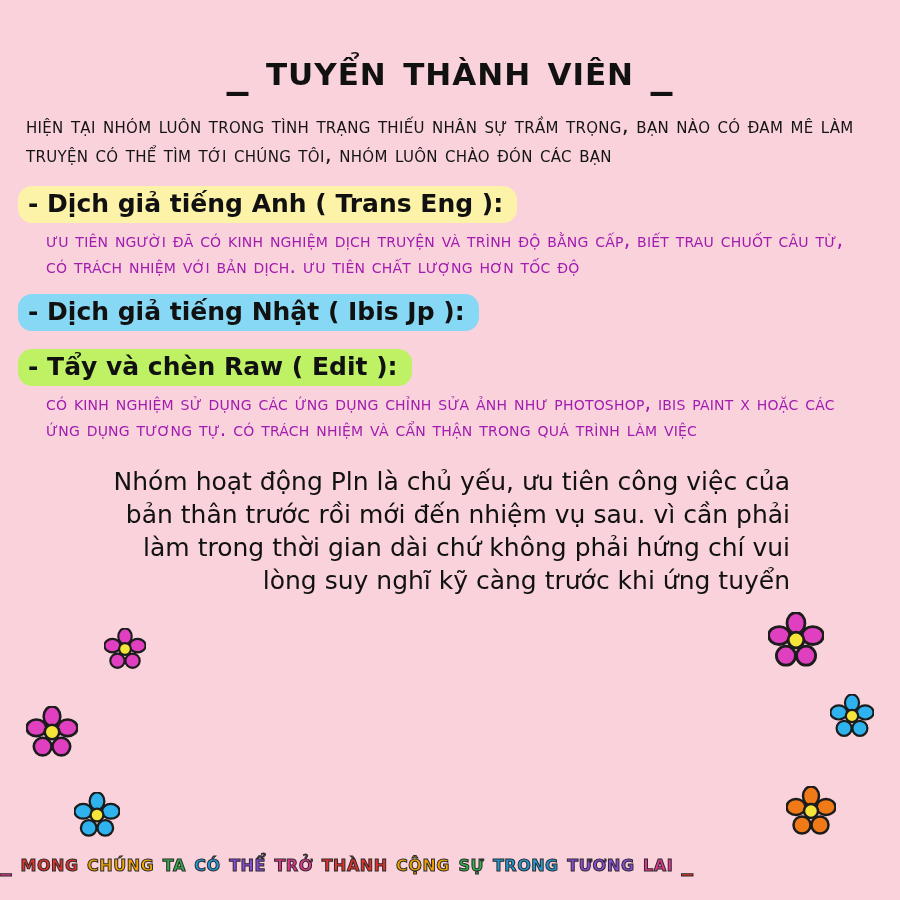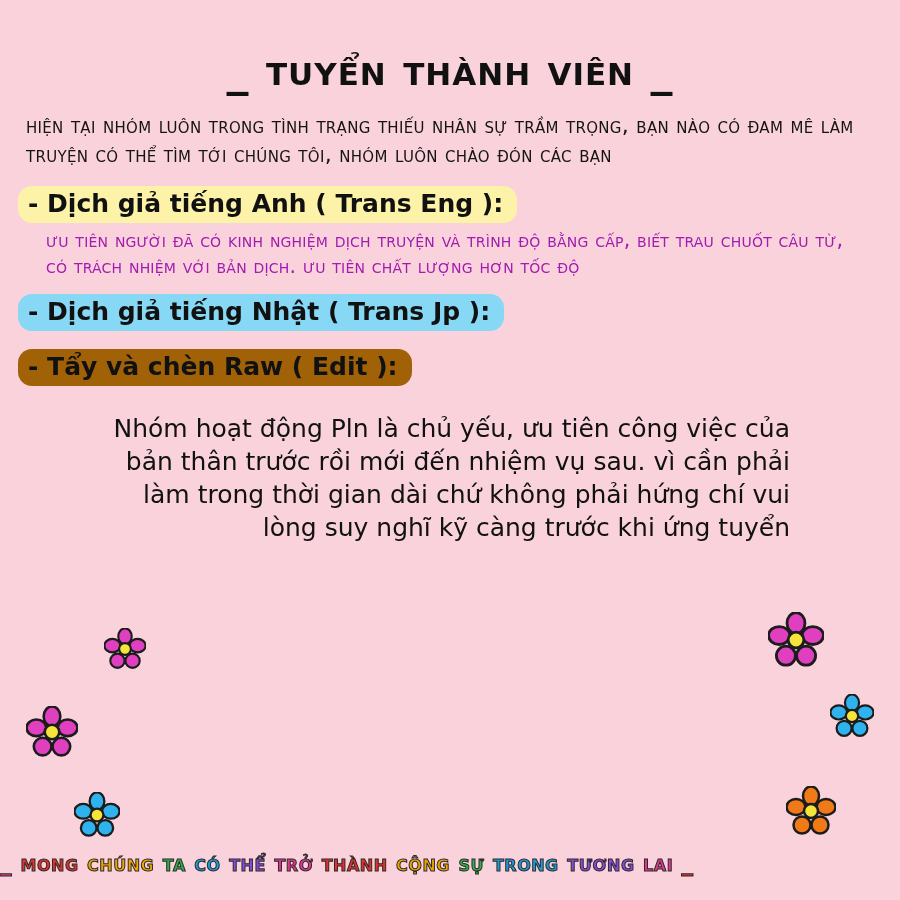--- a/index.html
+++ b/index.html
@@ -122,25 +122,26 @@
   <div class="intro">Hiện tại nhóm luôn trong tình trạng thiếu nhân sự trầm trọng, bạn nào có đam mê làm truyện có thể tìm tới chúng tôi, nhóm luôn chào đón các bạn</div>
 
   <div class="sections">
 
     <div class="section">
       <div class="sec-head" style="background:#fdf3a8;">- Dịch giả tiếng Anh ( Trans Eng ):</div>
       <div class="sec-body">Ưu tiên người đã có kinh nghiệm dịch truyện và trình độ bằng cấp, biết trau chuốt câu từ, có trách nhiệm với bản dịch. Ưu tiên chất lượng hơn tốc độ</div>
     </div>
 
     <div class="section" style="margin-top:14px;">
-      <div class="sec-head" style="background:#87d8f5;">- Dịch giả tiếng Nhật ( Trans Jp ):</div>
+      <div class="sec-head" style="background:#87d8f5;">- Dịch giả tiếng Nhật ( Ibis Jp ):</div>
     </div>
 
     <div class="section" style="margin-top:14px;">
-      <div class="sec-head" style="background:#a16207;">- Tẩy và chèn Raw ( Edit ):</div>
+      <div class="sec-head" style="background:#bef264;">- Tẩy và chèn Raw ( Edit ):</div>
+      <div class="sec-body">Có kinh nghiệm sử dụng các ứng dụng chỉnh sửa ảnh như Photoshop, Ibis Paint X hoặc các ứng dụng tương tự. Có trách nhiệm và cẩn thận trong quá trình làm việc</div>
     </div>
 
   </div>
 
   <div class="note">Nhóm hoạt động Pln là chủ yếu, ưu tiên công việc của bản thân trước rồi mới đến nhiệm vụ sau. vì cần phải làm trong thời gian dài chứ không phải hứng chí vui lòng suy nghĩ kỹ càng trước khi ứng tuyển</div>
 
   <div class="footer"><span style="color: rgb(227, 54, 143);">_ </span><span style="color: rgb(224, 49, 44);">MONG </span><span style="color: rgb(240, 165, 0);">CHÚNG </span><span style="color: rgb(47, 174, 74);">TA </span><span style="color: rgb(31, 154, 214);">CÓ </span><span style="color: rgb(139, 73, 214);">THỂ </span><span style="color: rgb(227, 54, 143);">TRỞ </span><span style="color: rgb(224, 49, 44);">THÀNH </span><span style="color: rgb(240, 165, 0);">CỘNG </span><span style="color: rgb(47, 174, 74);">SỰ </span><span style="color: rgb(31, 154, 214);">TRONG </span><span style="color: rgb(139, 73, 214);">TƯƠNG </span><span style="color: rgb(227, 54, 143);">LAI </span><span style="color: rgb(224, 49, 44);">_</span></div>
 
   <div class="flower" style="left:104px; top:628px;">
     <svg width="42" height="42" viewBox="0 0 100 100">

